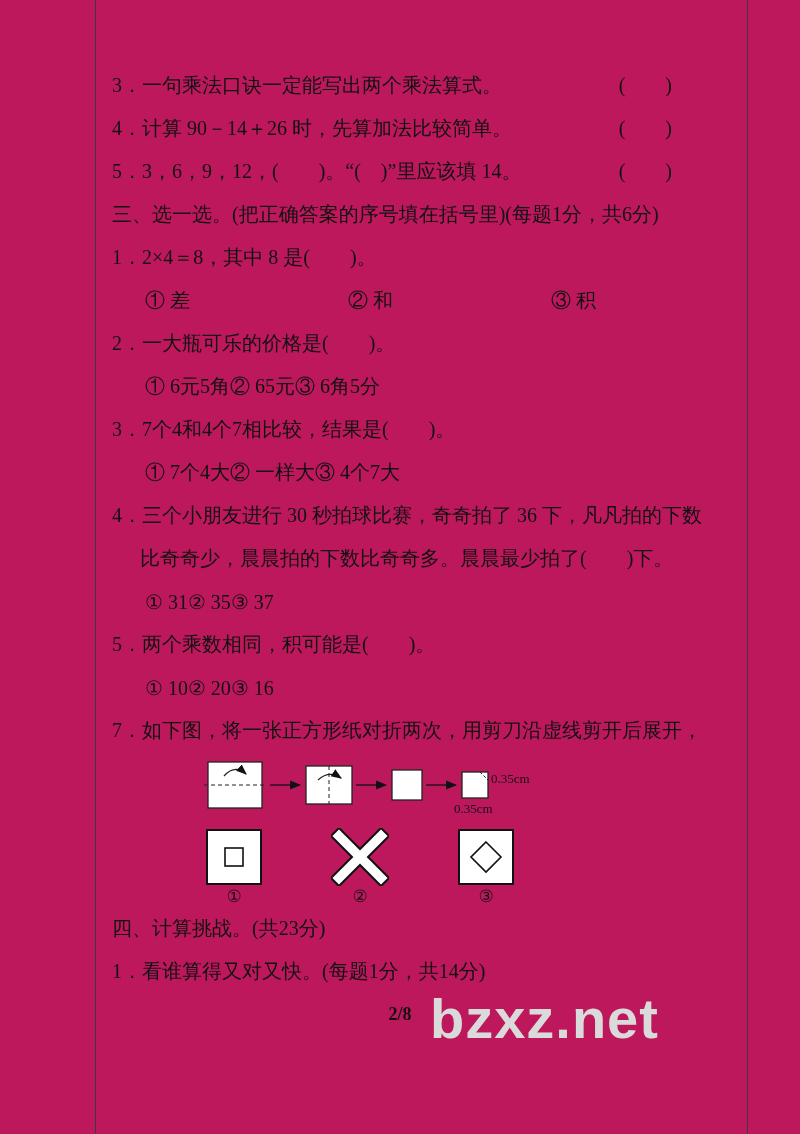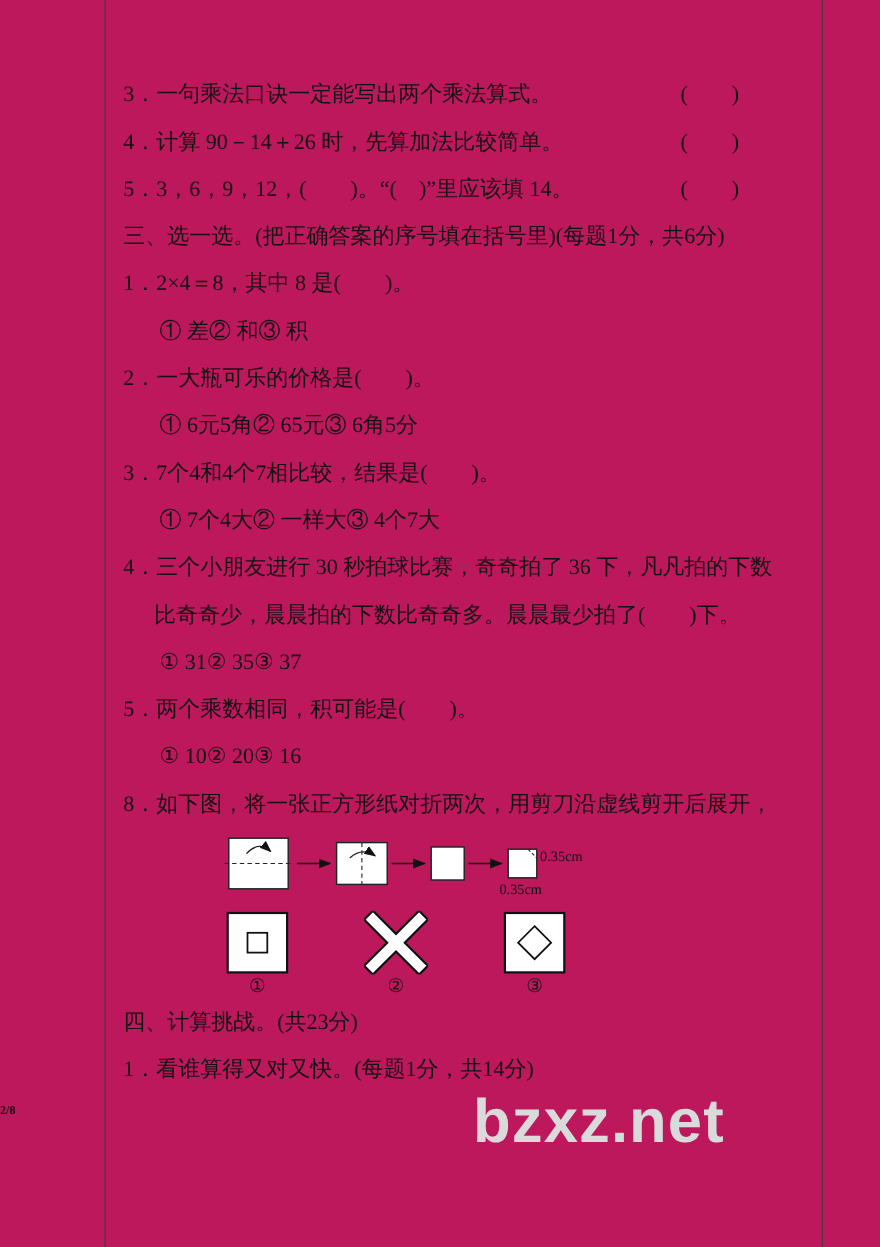--- a/index.html
+++ b/index.html
@@ -6,27 +6,27 @@
   html,body{background:#ffffff}
   body{width:800px;height:1134px;font-family:"Liberation Serif","DejaVu Serif",serif;color:#111}
   .page{position:relative;width:800px;height:1134px;background:#be185d;overflow:hidden}
   .vline{position:absolute;top:0;bottom:0;width:1px;background:#3c3c3c;z-index:3}
   .vline.left{left:95px}
   .vline.right{left:747px}
   .content{position:absolute;left:112px;top:64px;width:560px;z-index:2}
   .line{height:43px;display:flex;align-items:center;font-size:20px;white-space:nowrap}
   .judge{justify-content:space-between}
   .opts{padding-left:33px;}
-  .opts.wide{}
+  .opts.wide{gap:158px}
   .indent{padding-left:28px}
   .figrow{margin:4px 0 12px 92px}
   .answers{display:flex;gap:66px;margin:8px 0 2px 92px}
   .fig{display:flex;flex-direction:column;align-items:center;width:60px}
   .fig .lbl{font-size:17px;margin-top:2px;line-height:1}
-  .pagenum{position:absolute;left:0;right:0;top:1004px;font-size:11px;font-weight:bold;z-index:4}
+  .pagenum{position:absolute;left:0;right:0;top:1004px;text-align:center;font-size:18px;font-weight:bold;z-index:4}
   .watermark{position:absolute;left:430px;top:986px;font-family:"Liberation Sans","DejaVu Sans",sans-serif;
              font-size:56px;font-weight:bold;color:#dadada;letter-spacing:1px;z-index:1;user-select:none}
   svg{display:block}
   svg text{font-size:13px;fill:#111;font-family:"Liberation Serif","DejaVu Serif",serif}
 </style>
 </head>
 <body>
 
 <div class="page">
   <div class="vline left"></div>
@@ -78,21 +78,21 @@
       <span>③ 37</span>
     </div>
 
     <div class="line">5．两个乘数相同，积可能是(　　)。</div>
     <div class="line opts">
       <span>① 10</span>
       <span>② 20</span>
       <span>③ 16</span>
     </div>
 
-    <div class="line">8．如下图，将一张正方形纸对折两次，用剪刀沿虚线剪开后展开，</div>
+    <div class="line">7．如下图，将一张正方形纸对折两次，用剪刀沿虚线剪开后展开，</div>
 
     <div class="figrow">
       <svg width="350" height="60" viewBox="0 0 350 60">
         <defs>
           <marker id="arr" markerWidth="9" markerHeight="8" refX="8" refY="3.5" orient="auto">
             <path d="M0,0 L9,3.5 L0,7 z" fill="#111"></path>
           </marker>
         </defs>
 
         <rect x="4" y="6" width="54" height="46" fill="#fff" stroke="#222" stroke-width="1.3"></rect>

